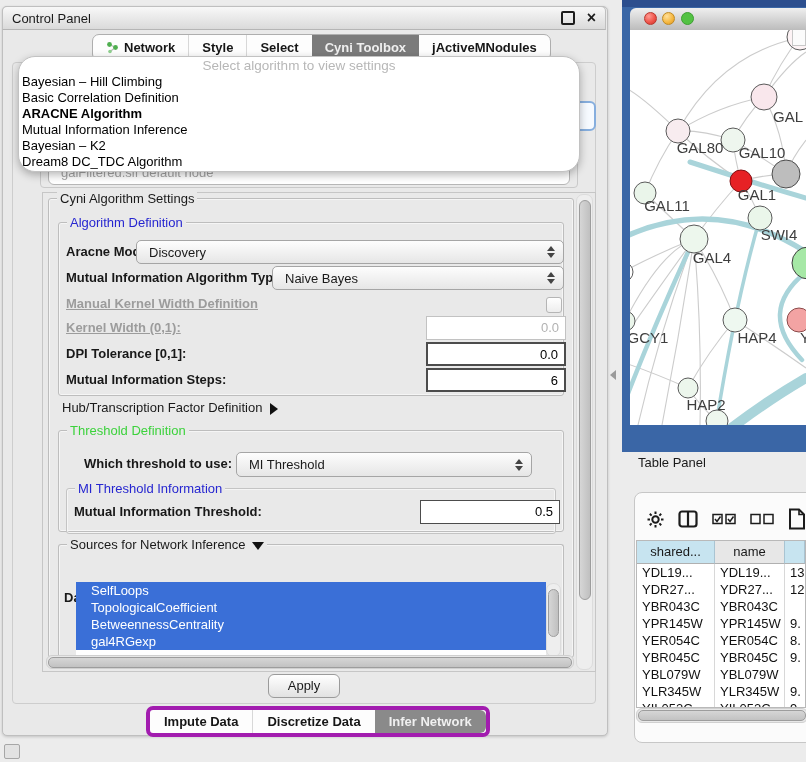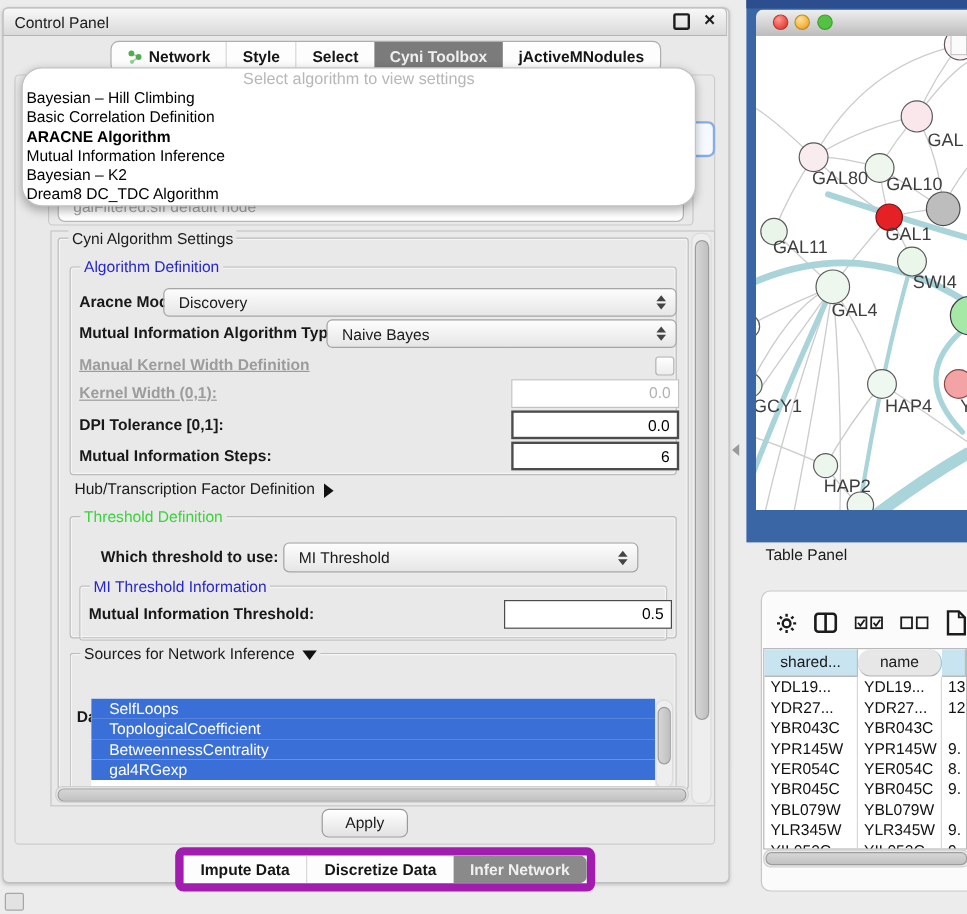--- a/index.html
+++ b/index.html
@@ -62,21 +62,21 @@
   .tri-down{display:inline-block;margin-left:6px;width:0;height:0;border-left:6px solid transparent;
             border-right:6px solid transparent;border-top:8px solid #111;vertical-align:middle;}
   .attrlist{left:76px;top:582px;width:470px;height:74px;overflow:hidden;background:#fff;}
   .attritem{height:17px;line-height:17px;padding-left:15px;color:#fff;background:#3a6fd7;}
   .vtrack{background:#eeeeee;border:1px solid #dcdcdc;border-radius:7px;}
   .vthumb{position:absolute;background:linear-gradient(90deg,#d6d6d6,#c0c0c0);border:1px solid #9d9d9d;border-radius:6px;}
   .htrack{background:#e8e8e8;border:1px solid #d0d0d0;border-radius:6px;}
   .hthumb{position:absolute;background:linear-gradient(#d6d6d6,#c2c2c2);border:1px solid #9d9d9d;border-radius:5px;}
   .applybtn{left:268px;top:674px;width:70px;height:22px;background:linear-gradient(#ffffff,#e2e2e2);
             border:1px solid #9b9b9b;border-radius:6px;text-align:center;line-height:22px;font-size:13px;}
-  .btabs{left:146px;top:706px;height:23px;display:flex;background:#fdfdfd;border:7px solid #a21caf;
+  .btabs{left:146px;top:706px;height:23px;display:flex;background:#fdfdfd;border:4px solid #a21caf;
          border-radius:7px;overflow:hidden;white-space:nowrap;}
   .btab{display:flex;align-items:center;padding:0 14px;font-weight:bold;color:#161616;}
   .btab + .btab{border-left:1px solid #d8d8d8;}
   .btab.sel{background:#8a8a8a;color:#f0f0f0;border-left:none;border-radius:0 6px 6px 0;}
   .minitab{left:4px;top:744px;width:14px;height:13px;background:#e2e2e2;border:1px solid #a6a6a6;border-radius:2px;}
   .splitarrow{left:610px;top:370px;width:0;height:0;border-top:5px solid transparent;border-bottom:5px solid transparent;
               border-right:6px solid #9a9a9a;}
   
   .netframe{left:622px;top:0;width:184px;height:452px;background:#3a66a6;}
   .netframetop{left:622px;top:0;width:184px;height:7px;background:#2c4e8e;}
@@ -353,21 +353,21 @@
       </g>
     </svg>
     <svg width="18" height="22" viewBox="0 0 18 22">
       <path d="M2,1.5 H11 L16,6.5 V20.5 H2 Z" fill="none" stroke="#1c1c1c" stroke-width="2"></path>
       <path d="M11,1.5 V6.5 H16" fill="none" stroke="#1c1c1c" stroke-width="1.6"></path>
     </svg>
   </div>
   <div class="abs grid">
     <div class="ghead" id="grid-header">
         <div class="ghcell" style="width: 78px; background: rgb(199, 228, 240);">shared...</div>
-        <div class="ghcell" style="width: 70px; background: rgb(231, 231, 231); border-radius: 11px;">name</div>
+        <div class="ghcell" style="width: 70px; background: rgb(231, 231, 231);">name</div>
         <div class="ghcell" style="width: 20px; background: rgb(199, 228, 240);"></div>
       </div>
     <div id="grid-body">
         <div class="grow">
           <div class="gcell" style="width: 78px; border-right: 1px solid rgb(216, 216, 216);">YDL19...</div>
           <div class="gcell" style="width: 70px; border-right: 1px solid rgb(216, 216, 216);">YDL19...</div>
           <div class="gcell" style="width: 20px;">13</div>
         </div>
         <div class="grow">
           <div class="gcell" style="width: 78px; border-right: 1px solid rgb(216, 216, 216);">YDR27...</div>

